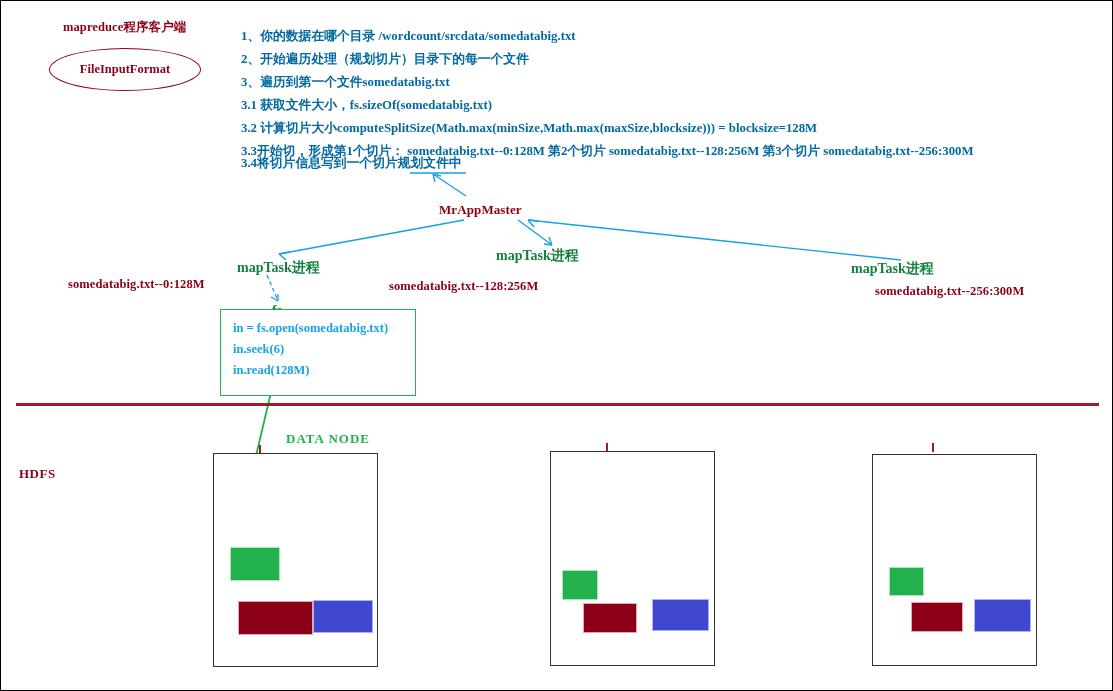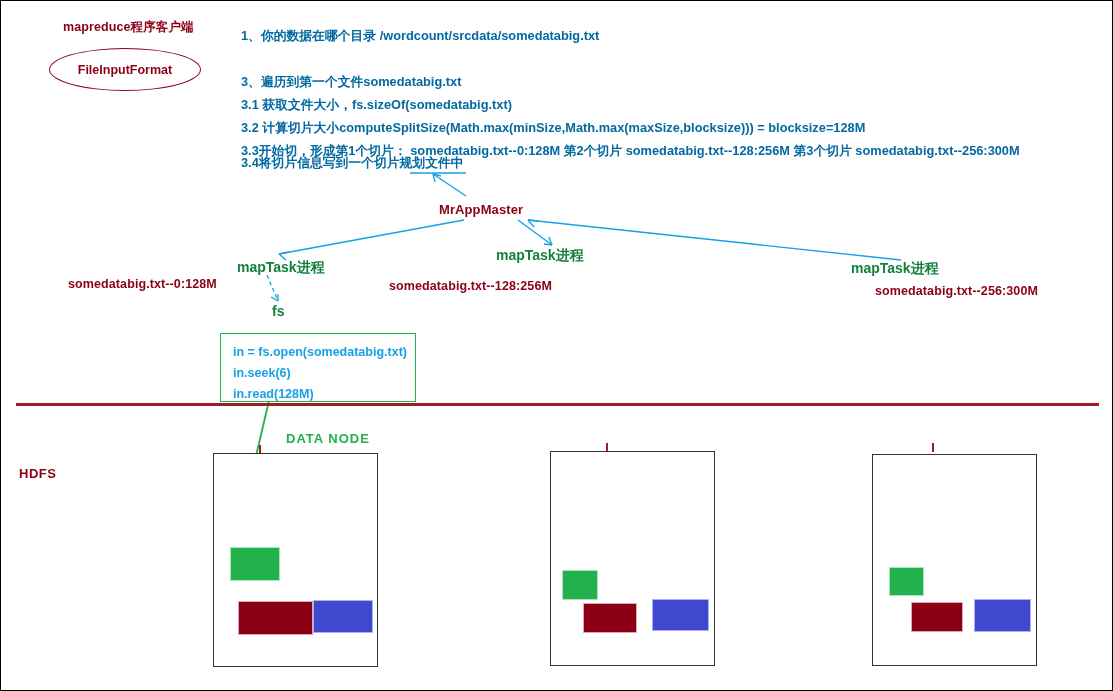--- a/index.html
+++ b/index.html
@@ -8,21 +8,21 @@
     background: #ffffff;
   }
   #canvas {
     position: relative;
     width: 1113px;
     height: 691px;
     background: #ffffff;
     border: 1px solid #000000;
     box-sizing: border-box;
     overflow: hidden;
-    font-family: Liberation Sans, sans-serif;
+    font-family: Liberation Serif, serif;
   }
   .abs { position: absolute; }
 
   
   .t-red {
     color: #8B0016;
     font-weight: bold;
     font-size: 12.5px;
     white-space: nowrap;
     letter-spacing: 0.1px;
@@ -150,39 +150,40 @@
     </g>
   </svg>
 
   <div class="abs t-red" style="left:62px; top:18px;">mapreduce程序客户端</div>
 
   <div class="abs ellipse" style="left:48px; top:47px;">
     <span>FileInputFormat</span>
   </div>
 
   <div class="abs t-step" style="left:240px; top:27px;">1、你的数据在哪个目录   /wordcount/srcdata/somedatabig.txt</div>
+  <div class="abs t-step" style="left:240px; top:50px;">2、开始遍历处理（规划切片）目录下的每一个文件</div>
   <div class="abs t-step" style="left:240px; top:73px;">3、遍历到第一个文件somedatabig.txt</div>
   <div class="abs t-step" style="left:240px; top:96px;">3.1 获取文件大小，fs.sizeOf(somedatabig.txt)</div>
   <div class="abs t-step" style="left:240px; top:119px;text-align:right;">3.2 计算切片大小computeSplitSize(Math.max(minSize,Math.max(maxSize,blocksize)))  = blocksize=128M</div>
   <div class="abs t-step" style="left:240px; top:142px;">3.3开始切，形成第1个切片： somedatabig.txt--0:128M  第2个切片 somedatabig.txt--128:256M  第3个切片 somedatabig.txt--256:300M</div>
   <div class="abs t-step" style="left:240px; top:154px;">3.4将切片信息写到一个切片规划文件中</div>
 
   <div class="abs t-red" style="left:438px; top:201px; font-size:13px;">MrAppMaster</div>
 
   <div class="abs t-blue" style="left:236px; top:258px;">mapTask进程</div>
   <div class="abs t-blue" style="left:495px; top:246px;">mapTask进程</div>
   <div class="abs t-blue" style="left:850px; top:259px;">mapTask进程</div>
 
   <div class="abs t-red" style="left:67px; top:276px;">somedatabig.txt--0:128M</div>
   <div class="abs t-red" style="left:388px; top:278px;">somedatabig.txt--128:256M</div>
   <div class="abs t-red" style="left:874px; top:283px;">somedatabig.txt--256:300M</div>
 
   <div class="abs t-blue" style="left:271px; top:302px;">fs</div>
 
-  <div class="abs codebox" style="left:219px; top:332px; width:196px; height:69px;">
+  <div class="abs codebox" style="left:219px; top:308px; width:196px; height:87px;">
     <div>in = fs.open(somedatabig.txt)</div>
     <div>in.seek(6)</div>
     <div>in.read(128M)</div>
   </div>
 
   <div class="abs divider" style="left:15px; top:402px; width:1083px;"></div>
 
   <div class="abs t-red" style="left:18px; top:465px; font-size:13px; letter-spacing:0.5px;">HDFS</div>
 
   <div class="abs t-green" style="left:285px; top:430px;">DATA NODE</div>

